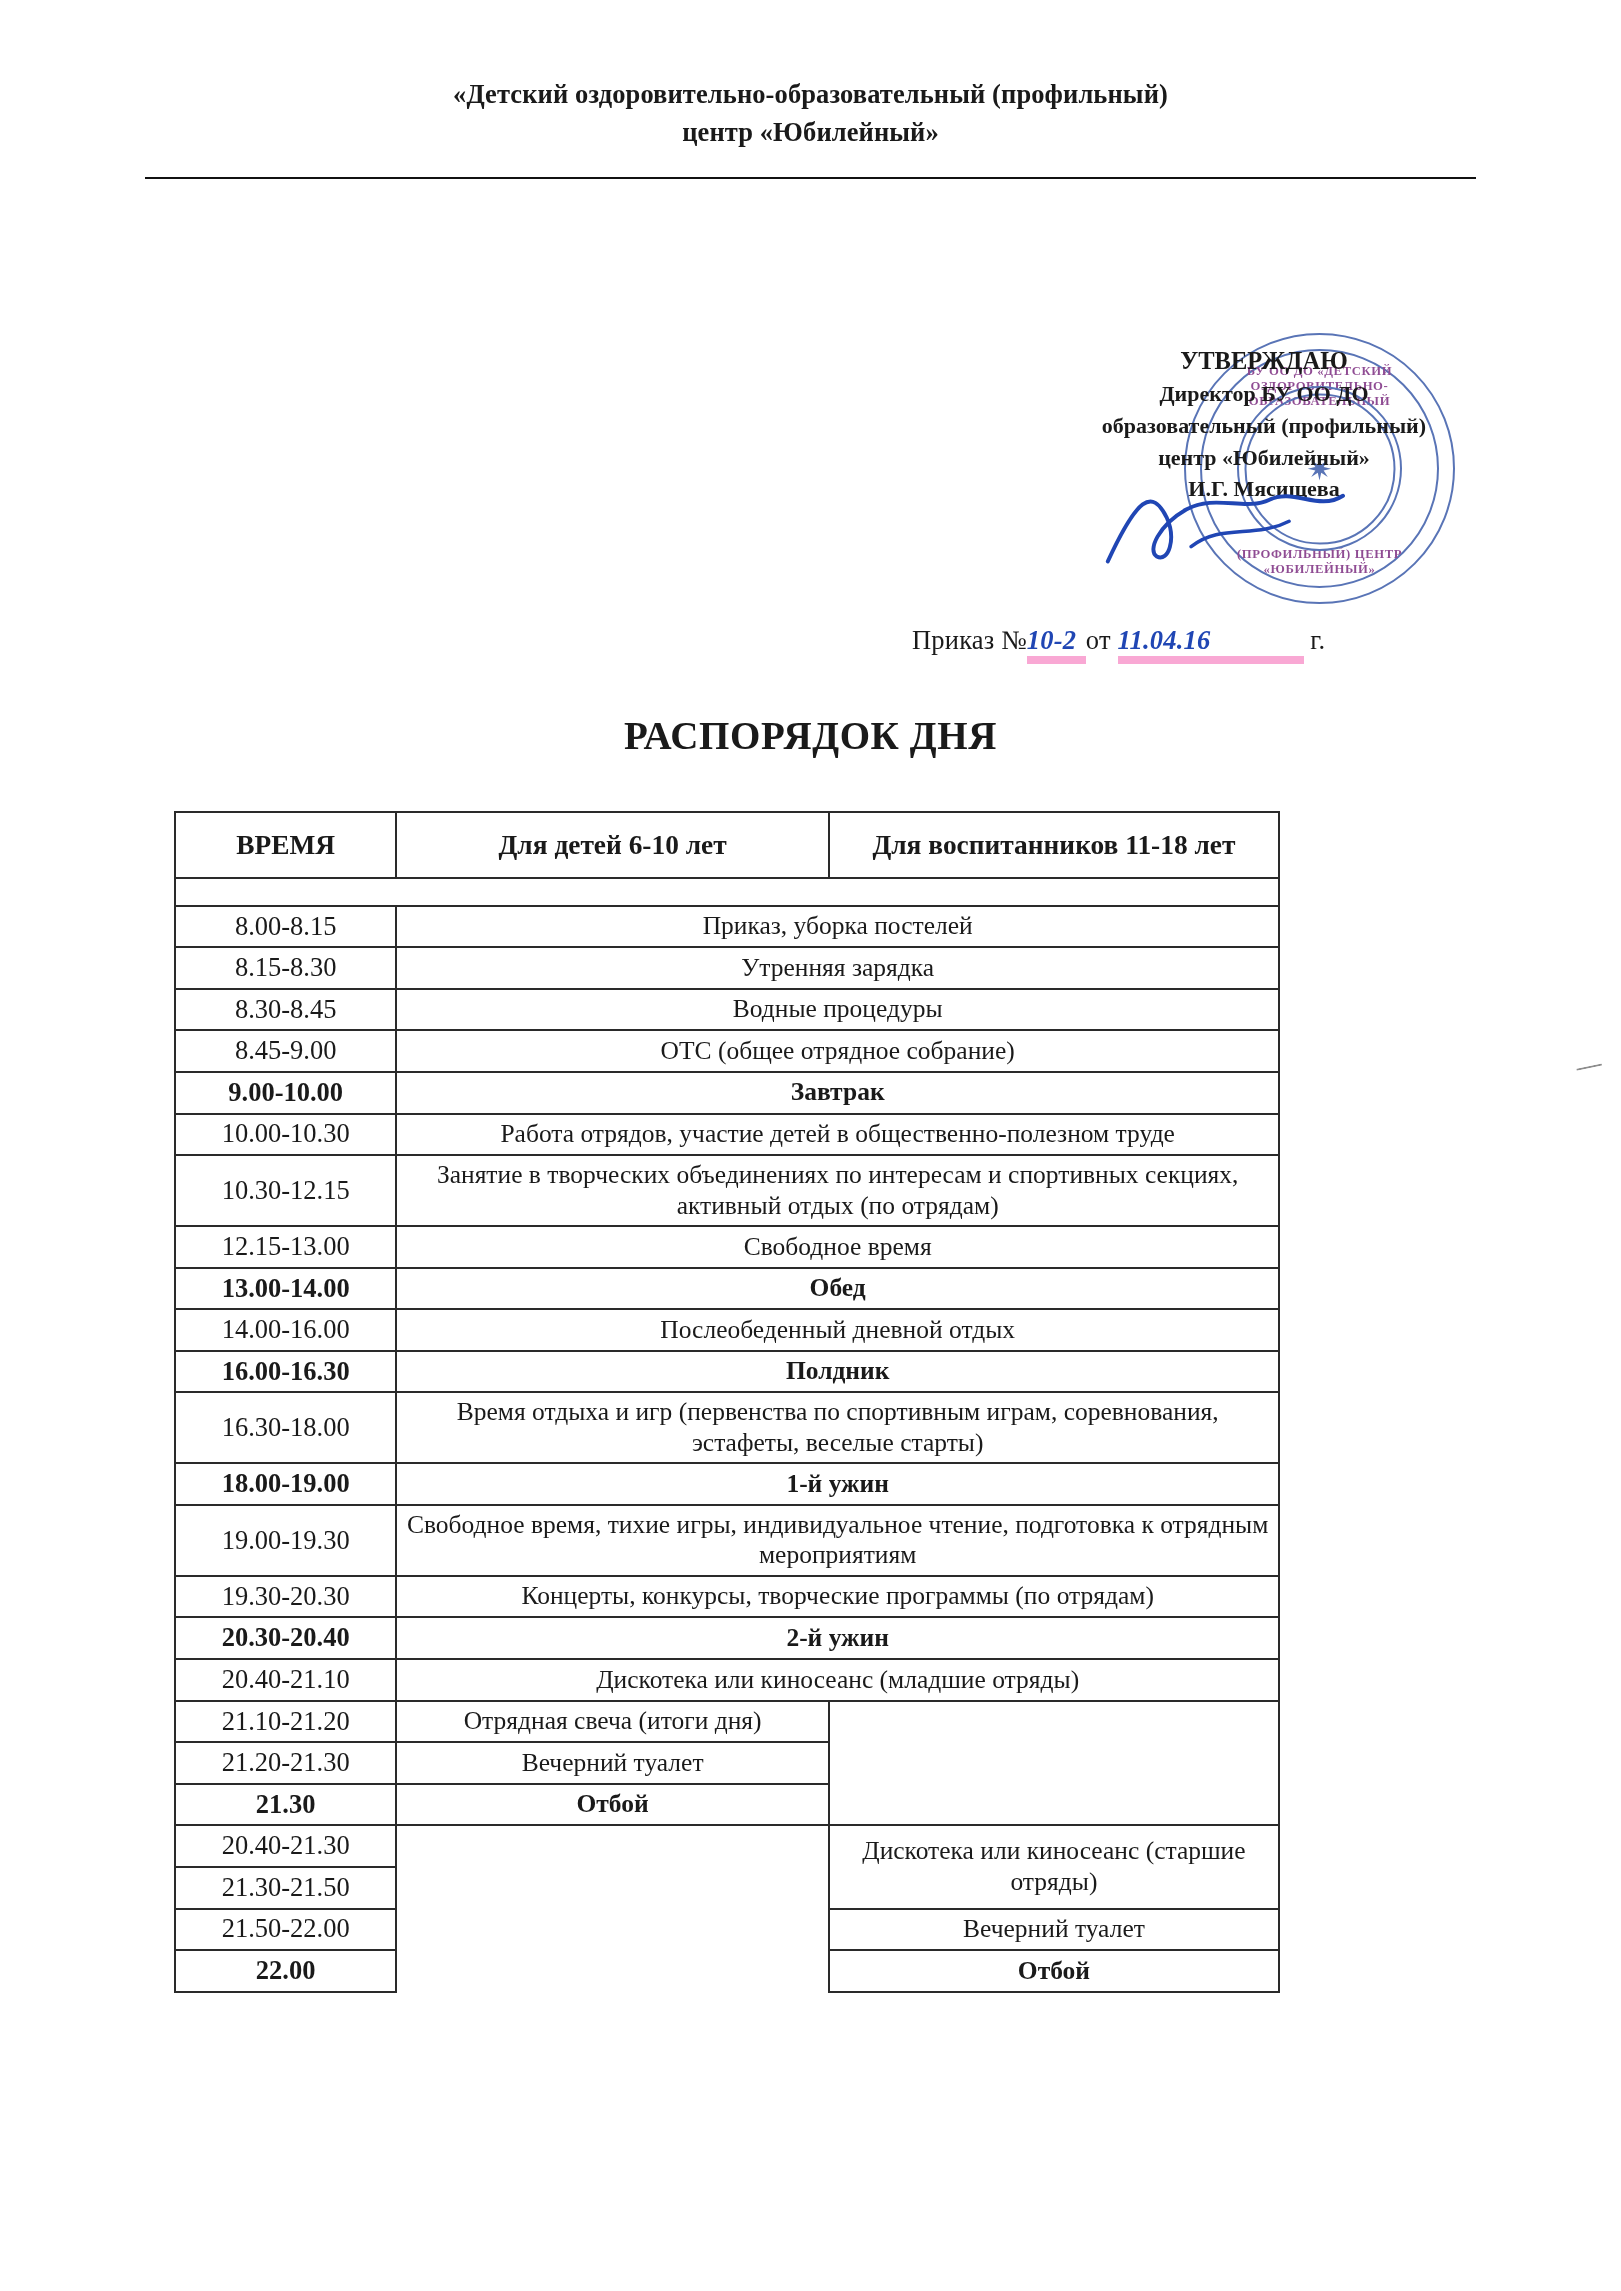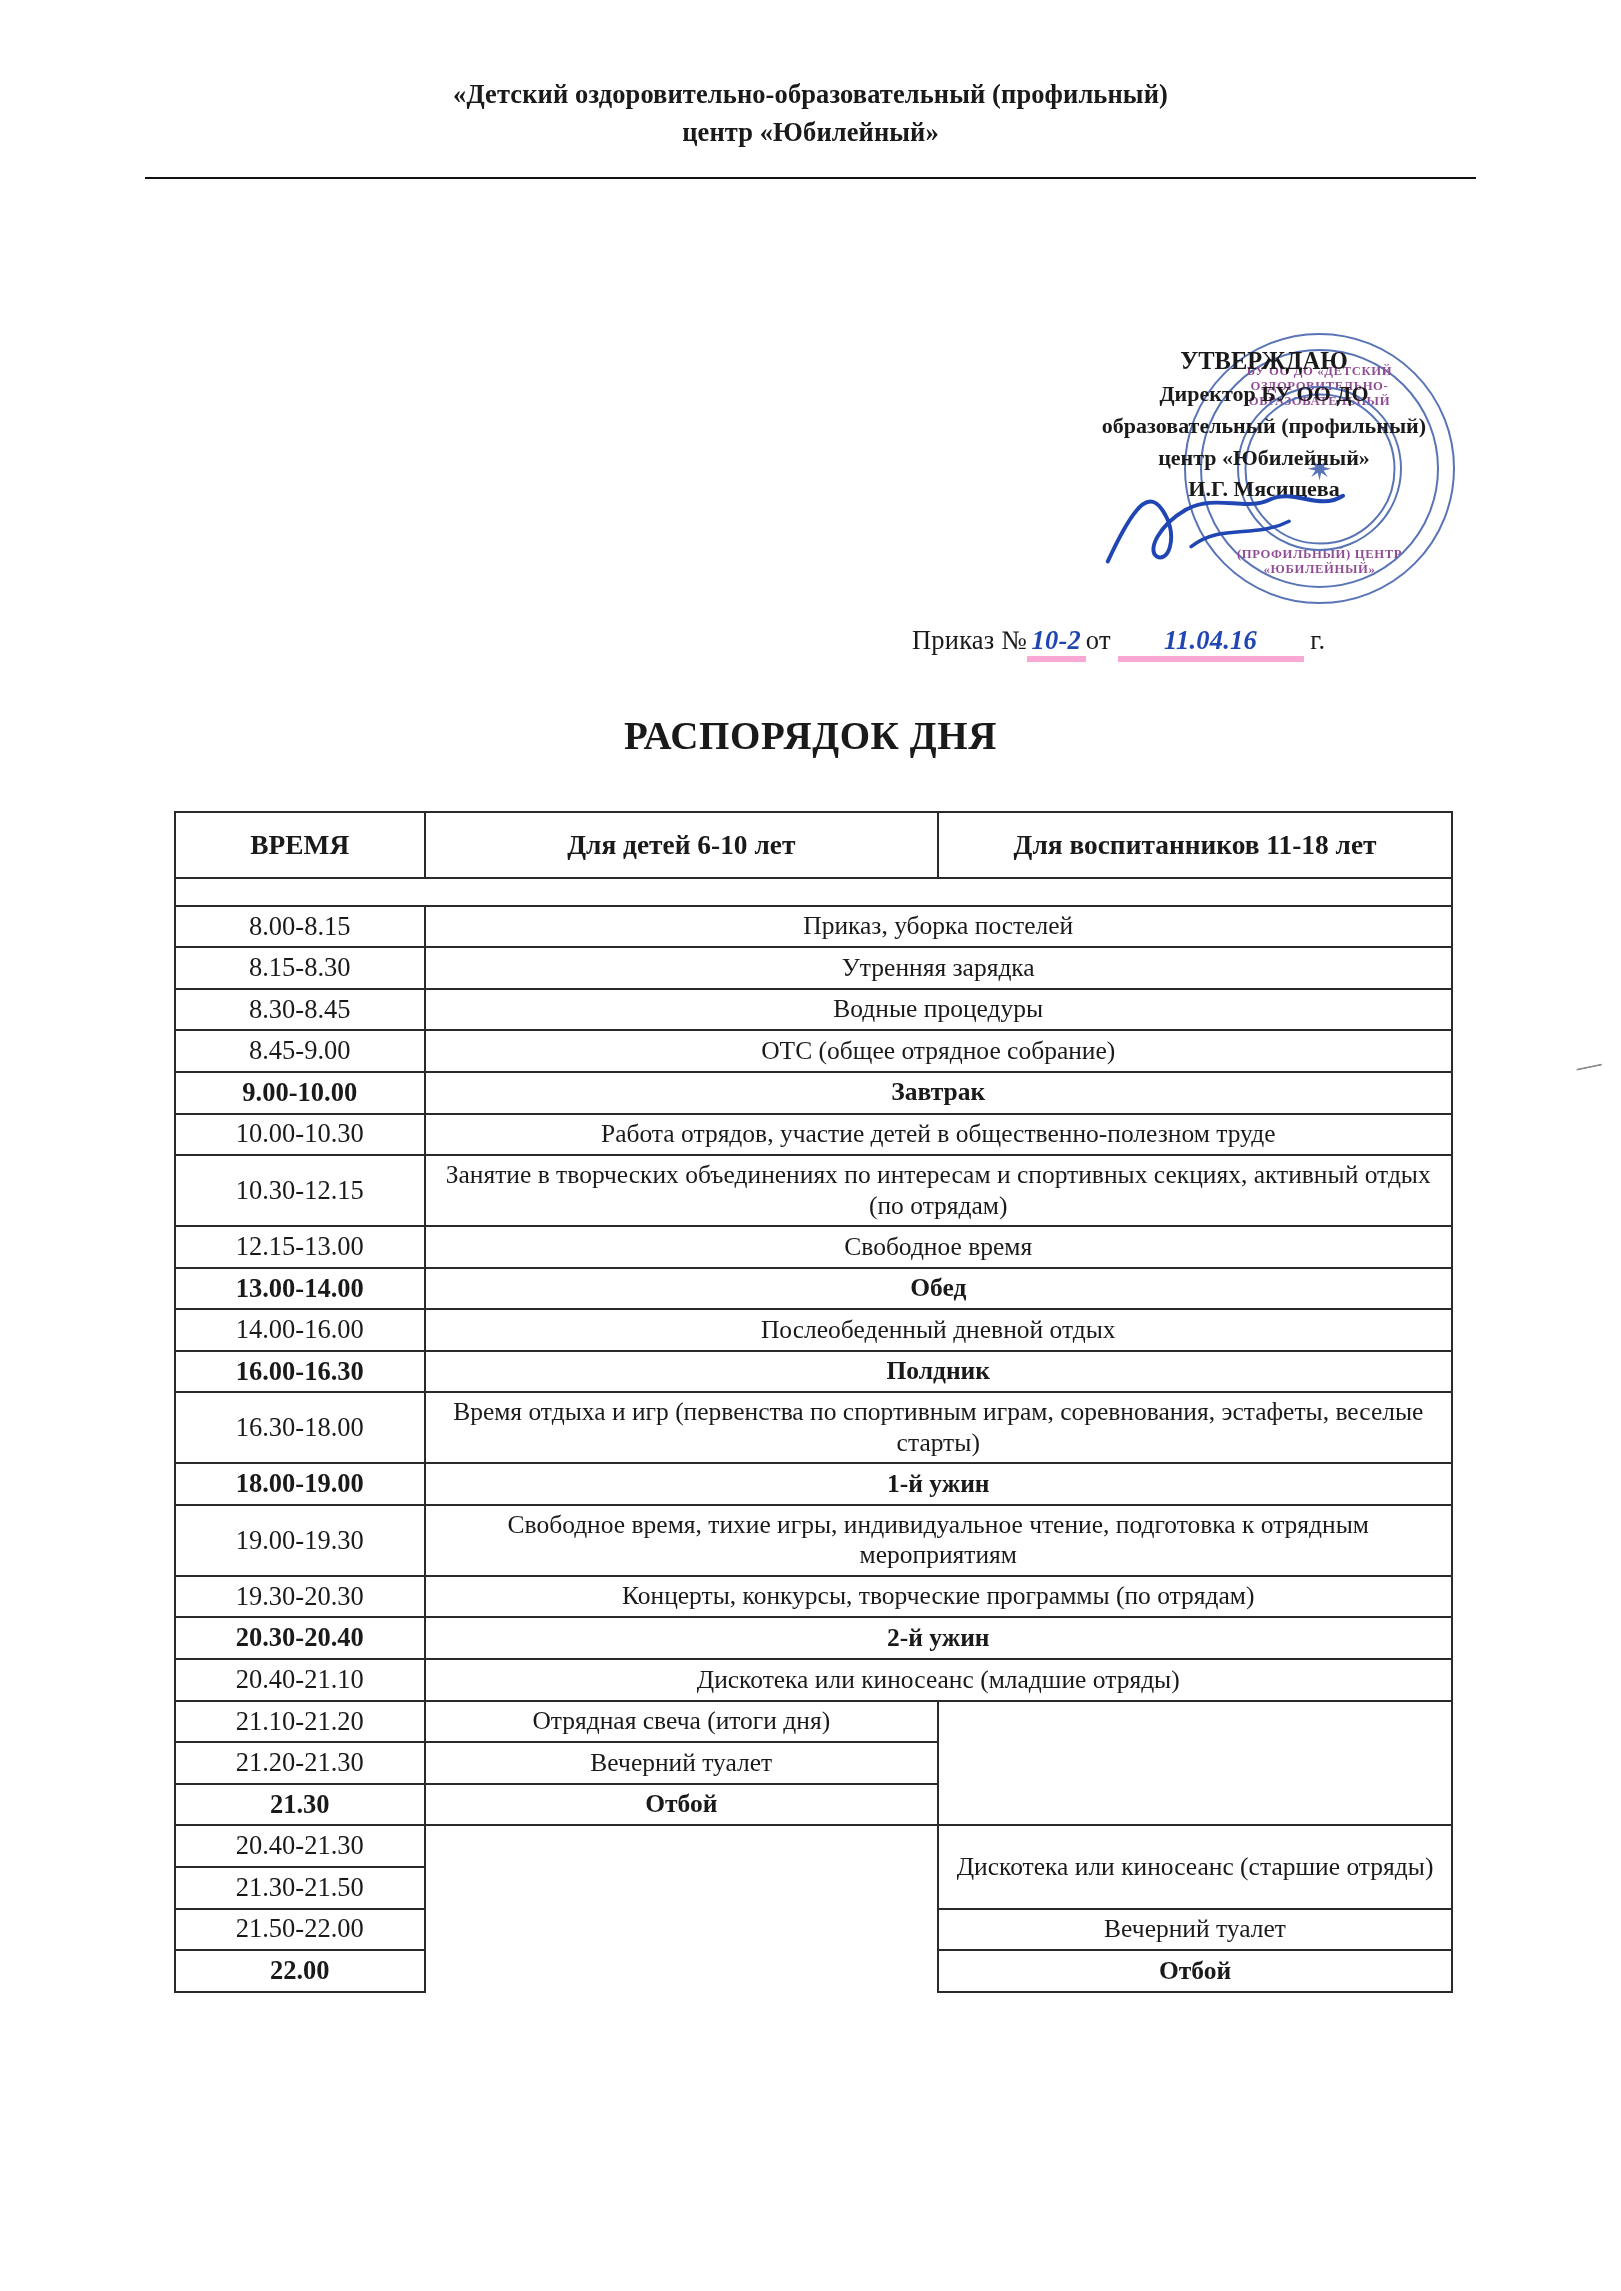--- a/index.html
+++ b/index.html
@@ -132,42 +132,42 @@
     z-index: 3;
   }
   .order-handwrite {
     color: #2046b4;
     font-family: "Liberation Serif", serif;
     font-style: italic;
     font-weight: bold;
   }
   .order-underline {
     display: inline-block;
-    border-bottom: 6px solid #f9a8d4;
+    border-bottom: 8px solid #f9a8d4;
     min-width: 59px;
-    text-align: center;
+    text-align: left;
   }
 
   
   .doc-title {
     position: absolute;
     left: 0; right: 0;
     top: 637px;
     text-align: center;
     font-size: 39px;
     font-weight: bold;
     letter-spacing: 0.6px;
   }
 
   
   table.schedule {
     position: absolute;
     left: 174px;
     top: 735px;
-    width: 1279px;
+    width: 1106px;
     border-collapse: collapse;
     font-size: 25.5px;
     line-height: 1.2;
   }
   table.schedule td, table.schedule th {
     border: 2px solid #2a2a2a;
     padding: 3.9px 5.9px;
     vertical-align: middle;
     text-align: center;
   }

